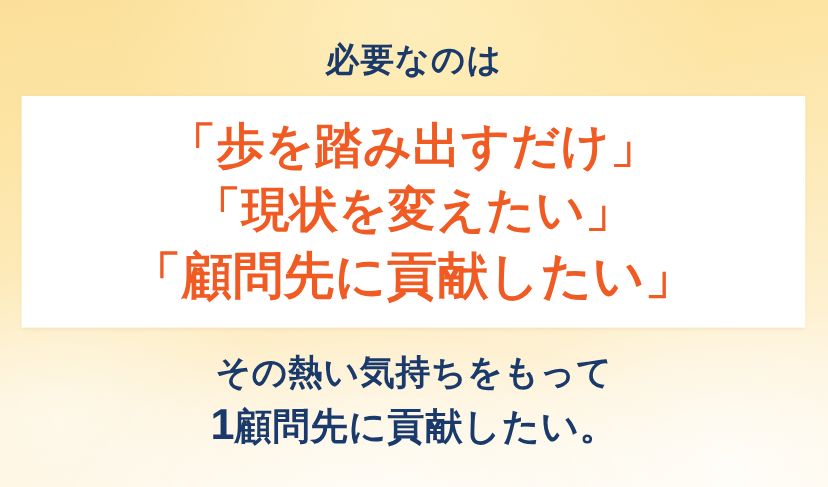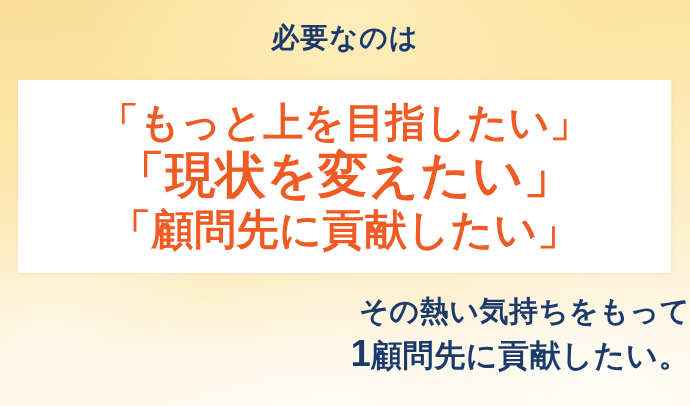--- a/index.html
+++ b/index.html
@@ -25,21 +25,21 @@
       radial-gradient(ellipse 260px 170px at 7% 86%, rgba(255,255,255,0.55) 0%, rgba(255,255,255,0.0) 72%),
       radial-gradient(ellipse 340px 210px at 50% 4%, rgba(255,241,196,0.75) 0%, rgba(255,241,196,0.0) 75%),
       linear-gradient(172deg, #fbdf99 0%, #fde5a6 26%, #fdecc0 54%, #fef3da 78%, #fef8ea 100%);
     overflow: hidden;
   }
 
   
   .banner-heading {
     position: absolute;
     left: 0;
-    top: 21px;
+    top: 33px;
     width: 690px;
     text-align: center;
     font-size: 28px;
     line-height: 34px;
     font-weight: 700;
     letter-spacing: 0.04em;
     color: #1a3a6b;
     white-space: nowrap;
   }
 
@@ -60,30 +60,30 @@
   }
 
   .quote-line {
     color: #f05a23;
     font-weight: 700;
     white-space: nowrap;
     letter-spacing: 0.01em;
     text-align: center;
   }
   .quote-line-1 { font-size: 40px; line-height: 53px; }
-  .quote-line-2 { font-size: 50px; line-height: 53px; }
+  .quote-line-2 { font-size: 40px; line-height: 53px; }
   .quote-line-3 { font-size: 42px; line-height: 55px; }
 
   
   .closing-block {
     position: absolute;
     left: 0;
     top: 291px;
     width: 690px;
-    text-align: right;
+    text-align: center;
   }
   .closing-line {
     color: #1a3a6b;
     font-weight: 700;
     white-space: nowrap;
     letter-spacing: 0.02em;
   }
   .closing-line-1 { font-size: 29px; line-height: 41px; }
   .closing-line-2 { font-size: 31px; line-height: 43px; }
 
@@ -94,21 +94,21 @@
   }
 </style>
 </head>
 <body>
 
 <div id="promo-banner">
 
   <div class="banner-heading">必要なのは</div>
 
   <div class="quote-card">
-    <div class="quote-line quote-line-1">「もっと上を目指したい」</div>
+    <div class="quote-line quote-line-1">「歩を踏み出すだけ」</div>
     <div class="quote-line quote-line-2">「現状を変えたい」</div>
     <div class="quote-line quote-line-3">「顧問先に貢献したい」</div>
   </div>
 
   <div class="closing-block">
     <div class="closing-line closing-line-1">その熱い気持ちをもって</div>
     <div class="closing-line closing-line-2">
       <span class="step-number">1</span><span>顧問先に貢献したい。</span>
     </div>
   </div>

